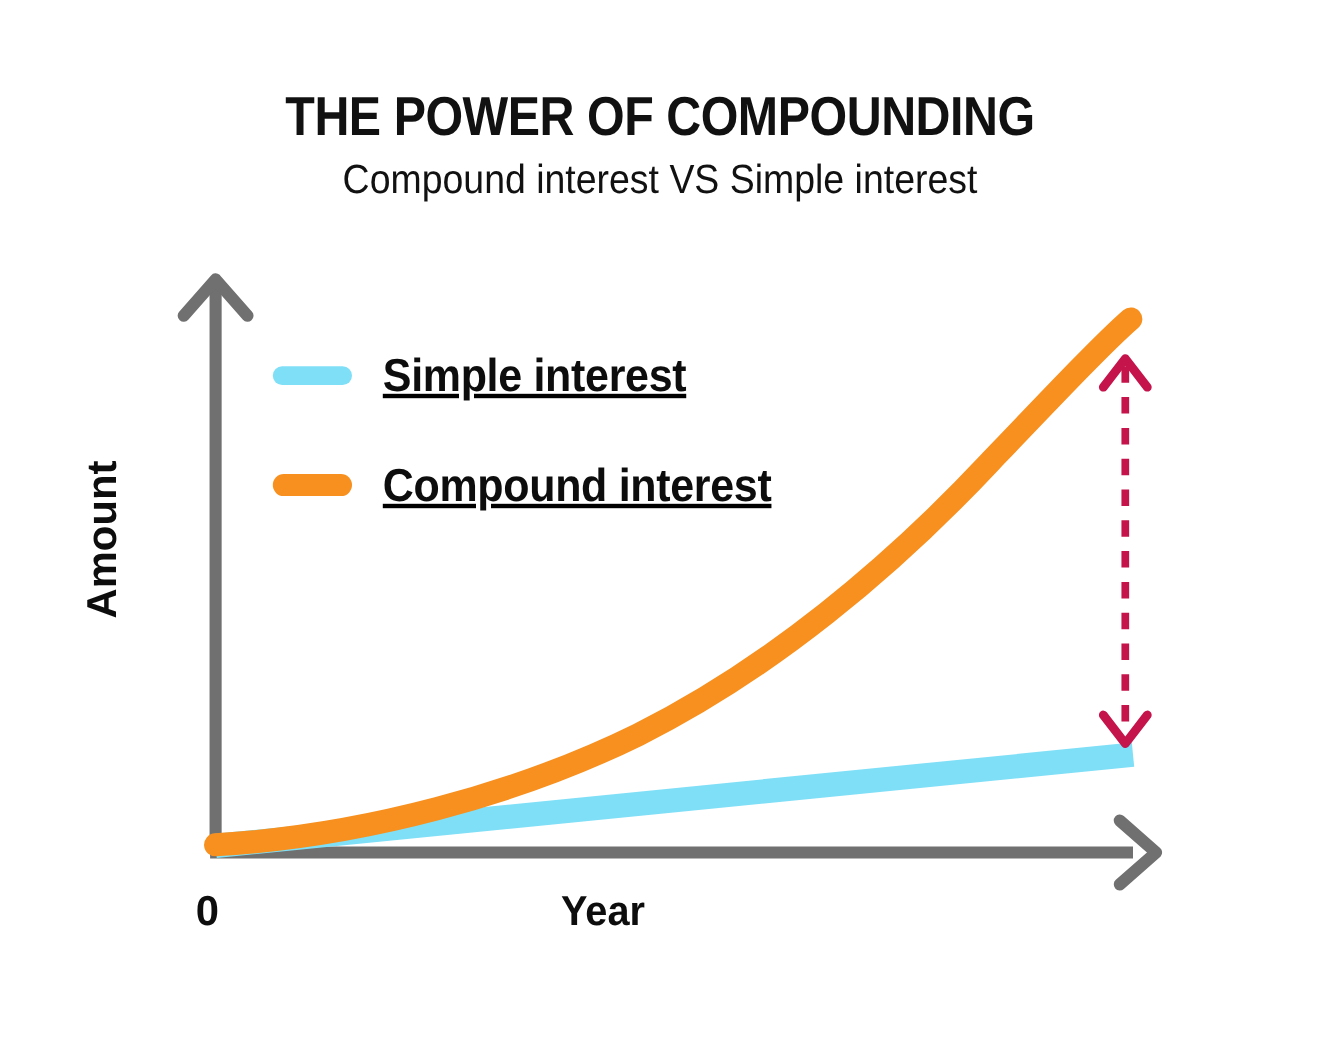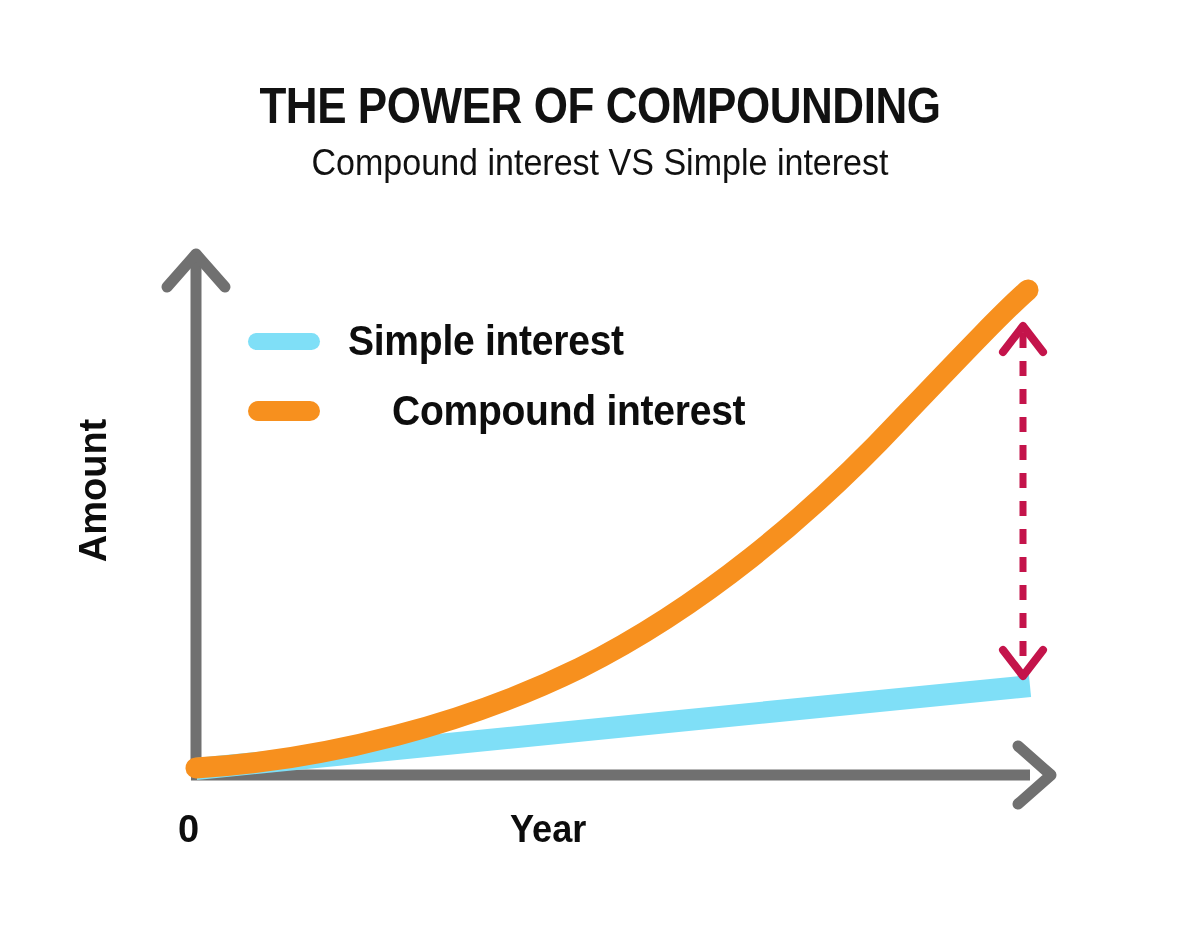--- a/index.html
+++ b/index.html
@@ -95,27 +95,28 @@
     left: 178px;
     top: 808px;
   }
 
   
   #legend {
     position: absolute;
     left: 248px;
     top: 310px;
     width: 520px;
+    text-decoration: underline;
   }
   .legend-row {
     display: flex;
     align-items: center;
     height: 62px;
   }
-  .legend-row + .legend-row { margin-top: 8px; gap: 44px; }
+  .legend-row + .legend-row { margin-top: 38px; }
   .legend-swatch {
     width: 72px;
     height: 17px;
     border-radius: 9px;
     flex: 0 0 auto;
   }
   .legend-swatch.compound { height: 20px; border-radius: 10px; }
   .legend-label {
     margin-left: 28px;
     font-family: "Liberation Sans", sans-serif;

